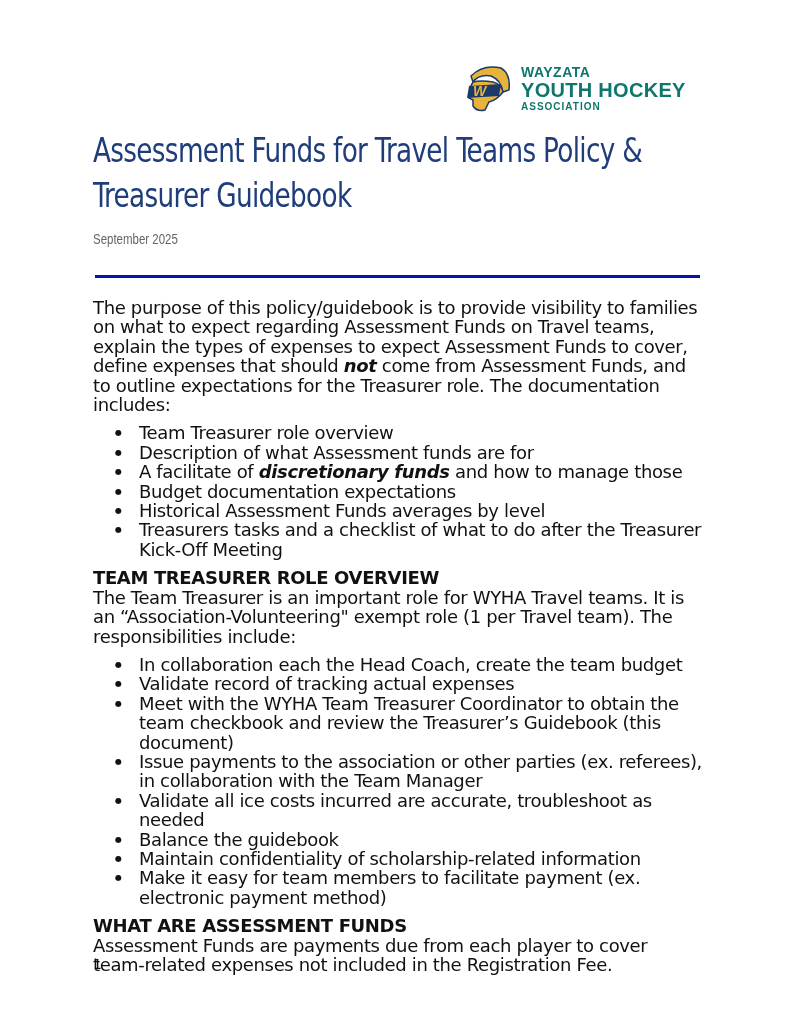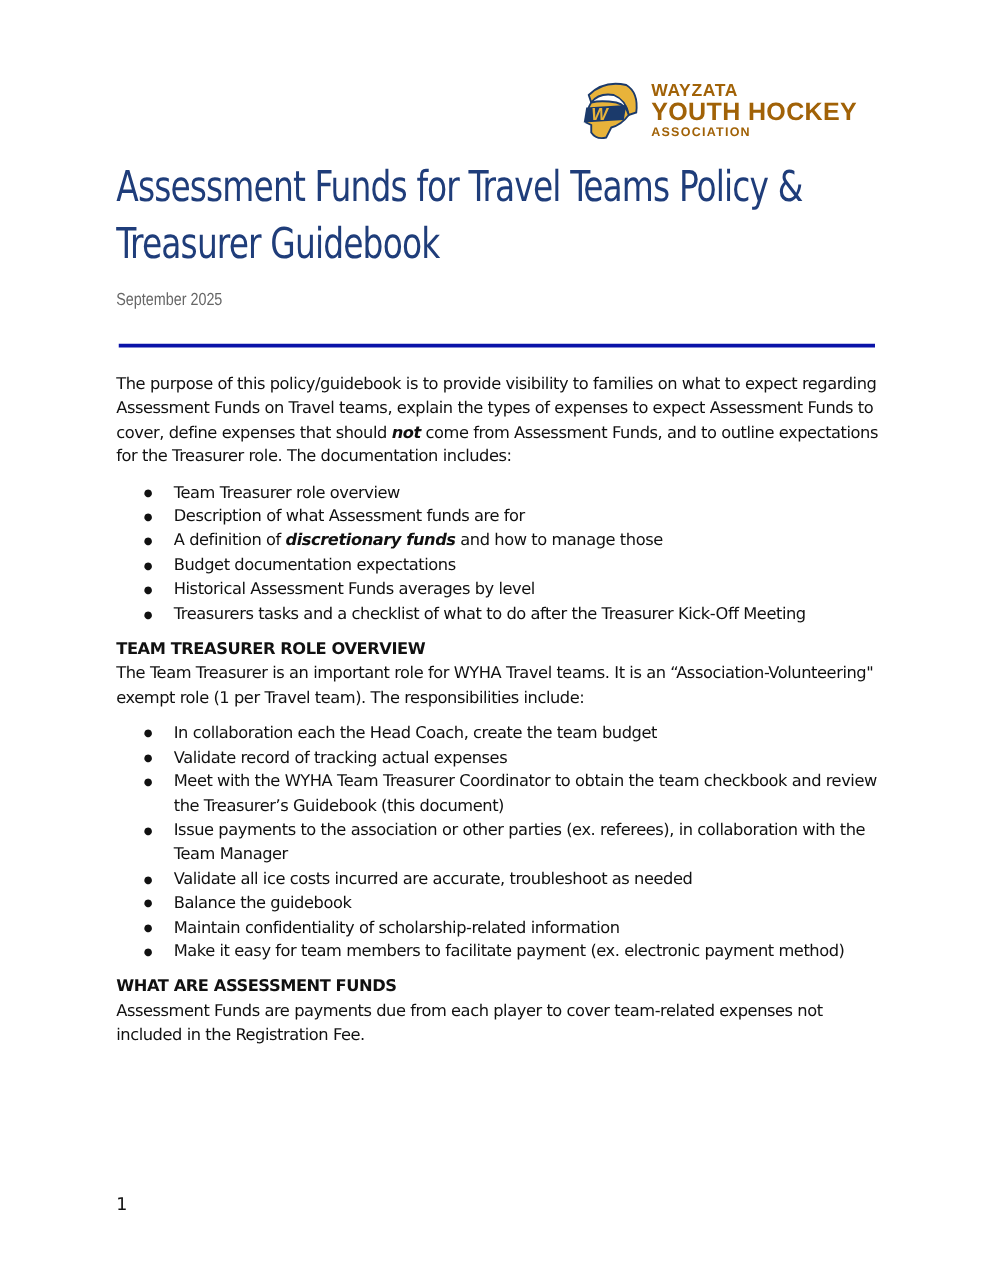--- a/index.html
+++ b/index.html
@@ -3,35 +3,35 @@
 <meta charset="utf-8">
 <style>
   html, body { margin: 0; padding: 0; background: #ffffff; }
   body { width: 791px; height: 1024px; position: relative; overflow: hidden;
          font-family: "DejaVu Sans", sans-serif; color: #111; }
   .page { position: absolute; left: 0; top: 0; width: 791px; height: 1024px; }
 
   .logo { position: absolute; left: 463px; top: 62px; display: flex; align-items: center; }
   .logo-mark { width: 50px; height: 52px; }
   .logo-text { margin-left: 8px; font-family: "Liberation Sans", sans-serif; font-weight: bold;
-               color: #a16207; line-height: 1; }
+               color: #0f766e; line-height: 1; }
   .logo-text .l1 { font-size: 14px; letter-spacing: 0.5px; }
   .logo-text .l2 { font-size: 20px; letter-spacing: 0.3px; margin-top: 1px; }
   .logo-text .l3 { font-size: 10px; letter-spacing: 1px; margin-top: 2px; }
 
   .title { position: absolute; left: 93px; top: 128px; width: 620px;
            font-family: "DejaVu Sans Condensed", "DejaVu Sans", sans-serif; font-stretch: condensed;
            font-size: 34px; line-height: 45px; color: #1f3d7a; margin: 0; font-weight: normal;
            letter-spacing: -0.8px; transform: scaleX(0.86); transform-origin: left top; width: 720px; }
   .date { position: absolute; left: 93px; top: 231px; font-size: 14px; color: #666;
           font-family: "Liberation Sans Narrow", "Liberation Sans", sans-serif;
           transform: scaleX(0.82); transform-origin: left top; }
   .rule { position: absolute; left: 95px; top: 275px; width: 605px; height: 3px; background: #0a13a8; }
 
-  .body { position: absolute; left: 93px; top: 298px; width: 610px; font-size: 13px; line-height: 19.4px;
+  .body { position: absolute; left: 93px; top: 298px; width: 610px; font-size: 18px; line-height: 19.4px;
           font-family: "DejaVu Sans", sans-serif; letter-spacing: -0.35px; }
   .body p { margin: 0; }
   ul { margin: 9px 0 9px 0; padding-left: 46px; list-style: none; }
   ul li { position: relative; }
   ul li::before { content: "●"; position: absolute; left: -24px; top: 0; font-size: 8px; }
   .h { font-weight: bold; margin-top: 4px !important; }
   .pagenum { position: absolute; left: 93px; top: 956px; font-size: 14px; }
 </style>
 </head>
 <body>
@@ -55,21 +55,21 @@
   <h1 class="title">Assessment Funds for Travel Teams Policy &amp; Treasurer Guidebook</h1>
   <div class="date">September 2025</div>
   <div class="rule"></div>
 
   <div class="body">
     <p><span>The purpose of this policy/guidebook is to provide visibility to families on what to expect regarding Assessment Funds on Travel teams, explain the types of expenses to expect Assessment Funds to cover, define expenses that should </span><b><i>not</i></b><span> come from Assessment Funds, and to outline expectations for the Treasurer role. The documentation includes:</span></p>
 
     <ul>
       <li>Team Treasurer role overview</li>
       <li>Description of what Assessment funds are for</li>
-      <li><span>A definition of </span><b><i>discretionary funds</i></b><span> and how to manage those</span></li>
+      <li><span>A facilitate of </span><b><i>discretionary funds</i></b><span> and how to manage those</span></li>
       <li>Budget documentation expectations</li>
       <li>Historical Assessment Funds averages by level</li>
       <li>Treasurers tasks and a checklist of what to do after the Treasurer Kick-Off Meeting</li>
     </ul>
 
     <p class="h">TEAM TREASURER ROLE OVERVIEW</p>
     <p>The Team Treasurer is an important role for WYHA Travel teams. It is an “Association-Volunteering" exempt role (1 per Travel team). The responsibilities include:</p>
 
     <ul>
       <li>In collaboration each the Head Coach, create the team budget</li>

